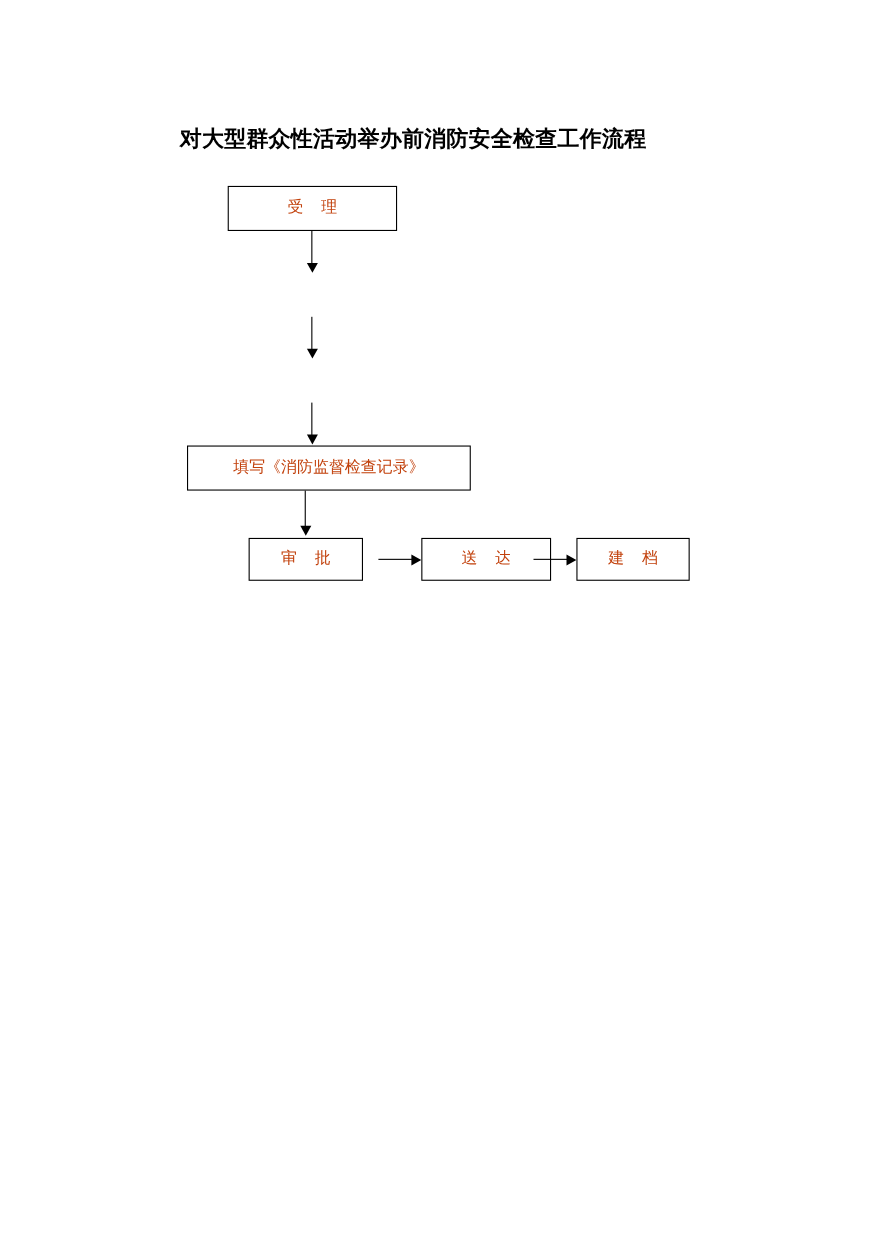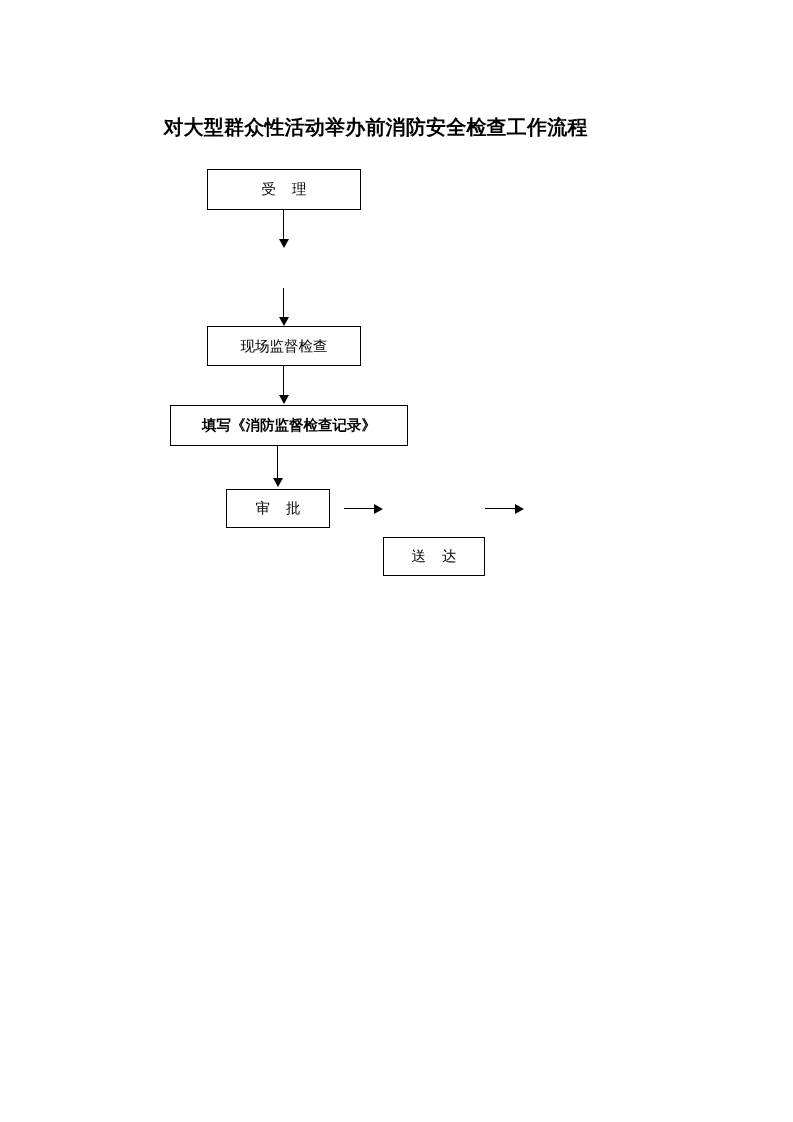--- a/index.html
+++ b/index.html
@@ -45,30 +45,30 @@
     position: absolute;
     box-sizing: border-box;
     border: 1.4px solid #000000;
     background: #ffffff;
     display: flex;
     align-items: center;
     justify-content: center;
     font-family: "Liberation Sans", "DejaVu Sans", sans-serif;
     font-size: 14.5px;
     line-height: 1;
-    color: #000000;
+    color: #c2410c;
     white-space: pre;
   }
 
   .box-accept   { left: 207px; top: 169px; width: 154px; height: 41px; }
   .box-assign   { left: 207px; top: 248px; width: 154px; height: 40px; }
   .box-inspect  { left: 207px; top: 326px; width: 154px; height: 40px; }
-  .box-record   { left: 170px; top: 405px; width: 238px; height: 41px; font-weight: bold; }
+  .box-record   { left: 170px; top: 405px; width: 258px; height: 41px; }
   .box-approve  { left: 226px; top: 489px; width: 104px; height: 39px; }
-  .box-deliver  { left: 383px; top: 489px; width: 102px; height: 39px; margin-top: 48px; }
+  .box-deliver  { left: 383px; top: 489px; width: 118px; height: 39px; }
   .box-archive  { left: 524px; top: 489px; width: 103px; height: 39px; }
 
   
   .v-line {
     position: absolute;
     width: 1.4px;
     background: #000000;
   }
   .v-arrow-head {
     position: absolute;
@@ -122,34 +122,34 @@
 
   <div class="flow-box box-accept">受    理</div>
 
   <div class="v-line conn-1-line"></div>
   <div class="v-arrow-head conn-1-head"></div>
 
 
   <div class="v-line conn-2-line"></div>
   <div class="v-arrow-head conn-2-head"></div>
 
-  <div class="flow-box box-inspect">现场监督检查</div>
 
   <div class="v-line conn-3-line"></div>
   <div class="v-arrow-head conn-3-head"></div>
 
   <div class="flow-box box-record">填写《消防监督检查记录》</div>
 
   <div class="v-line conn-4-line"></div>
   <div class="v-arrow-head conn-4-head"></div>
 
   <div class="flow-box box-approve">审    批</div>
 
   <div class="h-line conn-5-line"></div>
   <div class="h-arrow-head conn-5-head"></div>
 
   <div class="flow-box box-deliver">送    达</div>
 
   <div class="h-line conn-6-line"></div>
   <div class="h-arrow-head conn-6-head"></div>
 
+  <div class="flow-box box-archive">建    档</div>
 
 </div>
 
 </body></html>

